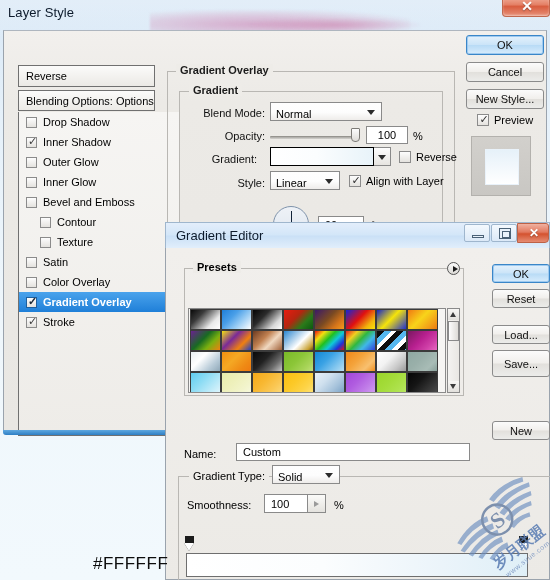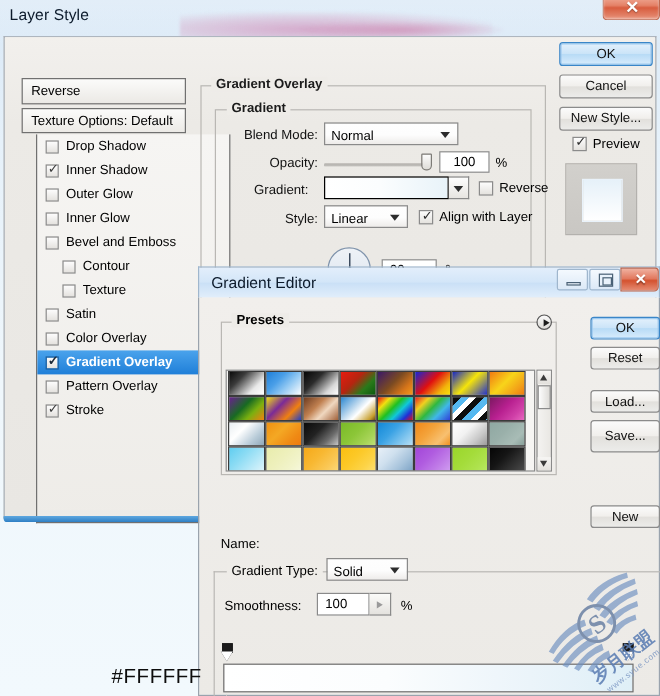--- a/index.html
+++ b/index.html
@@ -93,21 +93,21 @@
   }
   #blend-opt-row {
     position: absolute; left: 0; top: 25px; width: 137px; height: 21px;
     border: 1px solid #707070;
     background: linear-gradient(180deg,#fbfbfa,#eceae6);
     display: flex; align-items: center; padding-left: 7px;
     font-size: 11px;
     cursor: pointer;
   }
   #effects-list {
-    position: absolute; left: 12px; top: 47px; width: 162px; height: 324px;
+    position: absolute; left: 0; top: 47px; width: 162px; height: 324px;
     border: 1px solid #707070;
     border-top: none;
     background: linear-gradient(180deg,#f6f5f3,#eeece8);
     overflow: hidden;
   }
   .effect-row {
     height: 20px;
     display: flex; align-items: center;
     padding-left: 7px;
     font-size: 11px;
@@ -525,21 +525,21 @@
   </div>
 
   <div id="ls-body">
     <div id="ls-body-inner"></div>
 
     <div id="styles-panel">
       <div id="styles-header">
         <span>Reverse</span>
       </div>
       <div id="blend-opt-row">
-        <span>Texture Options: Default</span>
+        <span>Blending Options: Options</span>
       </div>
       <div id="effects-list">
           <div class="effect-row">
             <span class="cb"></span>
             <span>Drop Shadow</span>
           </div>
           <div class="effect-row">
             <span class="cb checked"></span>
             <span>Inner Shadow</span>
           </div>
@@ -567,24 +567,20 @@
             <span class="cb"></span>
             <span>Satin</span>
           </div>
           <div class="effect-row">
             <span class="cb"></span>
             <span>Color Overlay</span>
           </div>
           <div class="effect-row selected">
             <span class="cb checked"></span>
             <span>Gradient Overlay</span>
-          </div>
-          <div class="effect-row">
-            <span class="cb"></span>
-            <span>Pattern Overlay</span>
           </div>
           <div class="effect-row">
             <span class="cb checked"></span>
             <span>Stroke</span>
           </div>
         </div>
     </div>
 
     <div id="go-group">
       <div class="group-frame" id="go-frame"></div>
@@ -729,20 +725,23 @@
       <div class="sb-arrow up">
           <span class="tri"></span>
         </div>
       <div id="sb-thumb"></div>
       <div class="sb-arrow down">
           <span class="tri"></span>
         </div>
     </div>
 
     <div id="name-label">Name:</div>
+    <div id="name-input">
+      <span>Custom</span>
+    </div>
 
     <div id="gt-frame"></div>
     <div id="gt-label">Gradient Type:</div>
     <div class="sel" id="gt-select">
       <span>Solid</span>
       <span class="arrow"></span>
     </div>
 
     <div id="smooth-label">Smoothness:</div>
     <div id="smooth-input">

